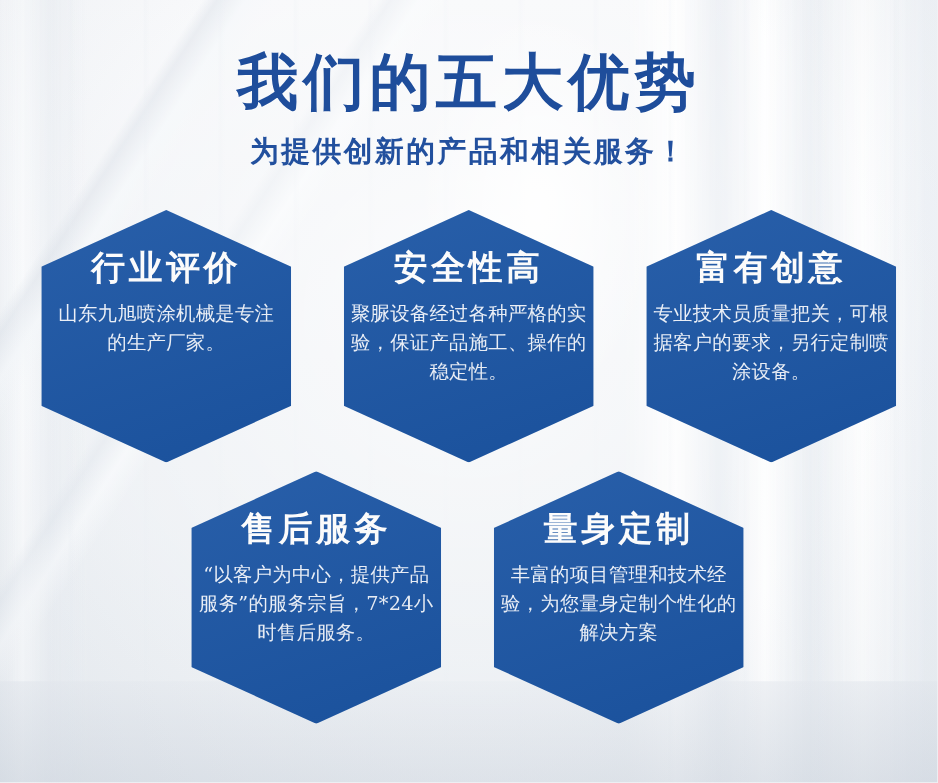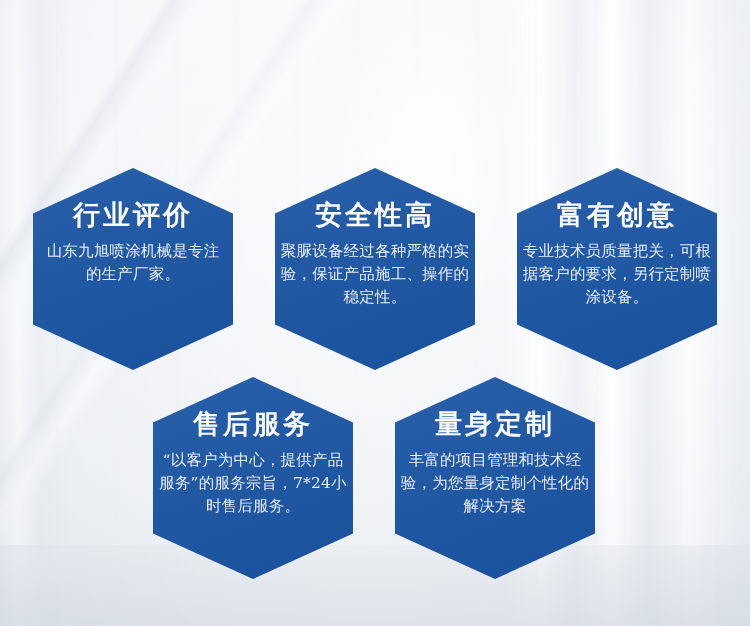--- a/index.html
+++ b/index.html
@@ -156,20 +156,24 @@
 <div id="stage">
 
   <div class="bg-layer bg-base"></div>
   <div class="bg-layer bg-cols"></div>
   <div class="bg-layer bg-diag"></div>
   <div class="bg-layer bg-vert"></div>
   <div class="bg-layer bg-floor"></div>
   <div class="bg-layer bg-soft"></div>
   <div class="bg-layer bg-bloom"></div>
 
+  <div class="heading">
+    <div class="main-title">我们的五大优势</div>
+    <div class="sub-title">为提供创新的产品和相关服务！</div>
+  </div>
 
   <div class="hex" id="hex-1">
     <div class="hex-title">行业评价</div>
     <div class="hex-desc">山东九旭喷涂机械是专注的生产厂家。</div>
   </div>
 
   <div class="hex" id="hex-2">
     <div class="hex-title">安全性高</div>
     <div class="hex-desc wide">聚脲设备经过各种严格的实验，保证产品施工、操作的稳定性。</div>
   </div>

